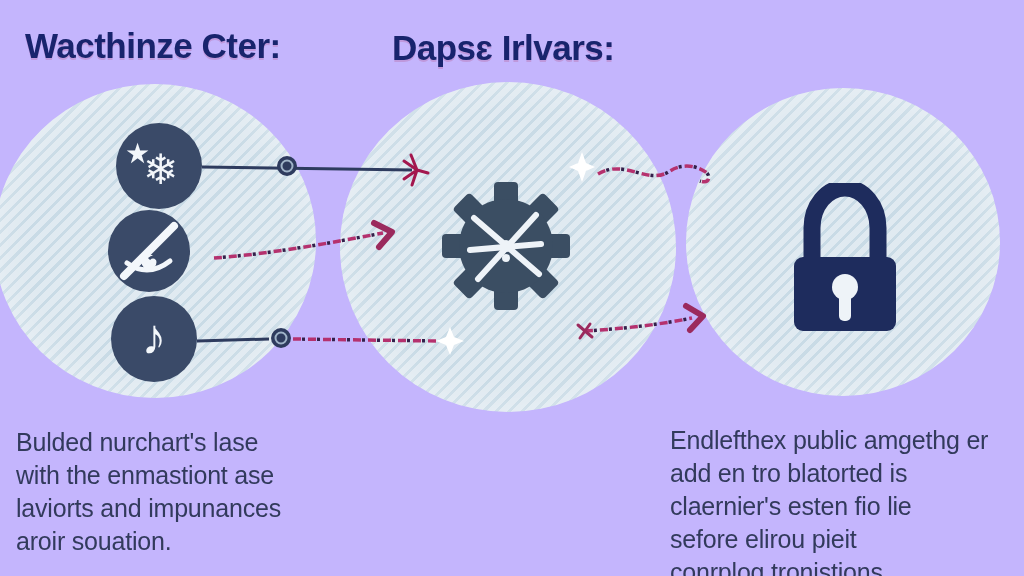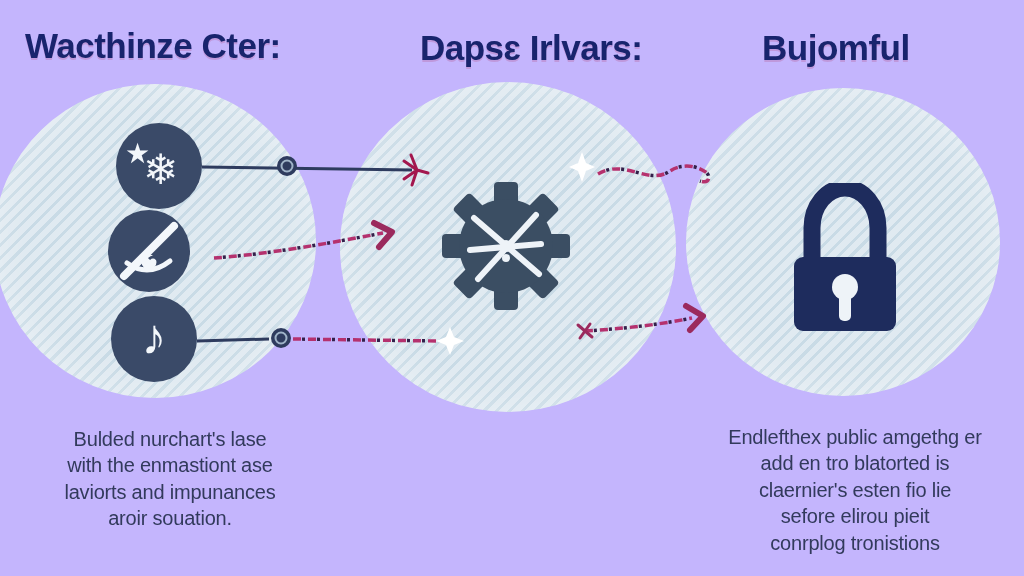--- a/index.html
+++ b/index.html
@@ -11,26 +11,26 @@
     background:repeating-linear-gradient(135deg,#c9dbe6 0 3px,#e0eaf1 3px 9px);
     box-shadow:inset 0 0 40px rgba(255,255,255,.35);}
   #circle-sources{left:-6px;top:84px;width:322px;height:314px;}
   #circle-process{left:340px;top:82px;width:336px;height:330px;}
   #circle-secure{left:686px;top:88px;width:314px;height:308px;}
 
   
   .col-title{position:absolute;font-weight:bold;font-size:35px;color:#18246d;
     letter-spacing:-.5px;text-shadow:0 2px 0 rgba(170,30,70,.18);white-space:nowrap;}
   #title-1{left:25px;top:26px;}
-  #title-2{left:392px;top:28px;margin-left:28px;}
+  #title-2{left:392px;top:28px;}
   #title-3{left:762px;top:28px;}
 
   
-  .col-desc{position:absolute;font-size:20px;line-height:1.32;color:#323a5c;
-    text-align:center;white-space:pre-line;letter-spacing:-.2px;}
+  .col-desc{position:absolute;font-size:25px;line-height:1.32;color:#323a5c;
+    text-align:left;white-space:pre-line;letter-spacing:-.2px;}
   #desc-1{left:16px;top:426px;width:308px;}
   #desc-2{left:352px;top:424px;width:316px;}
   #desc-3{left:670px;top:424px;width:370px;}
 
   
   .badge{position:absolute;border-radius:50%;background:#3a4a68;color:#f3f7fb;}
   #badge-star{left:116px;top:123px;width:86px;height:86px;}
   #badge-eye{left:108px;top:210px;width:82px;height:82px;}
   #badge-music{left:111px;top:296px;width:86px;height:86px;}
   .badge span{position:absolute;}
@@ -45,21 +45,20 @@
 <body>
 
 <div id="canvas">
 
   <div class="stage-circle" id="circle-sources"></div>
   <div class="stage-circle" id="circle-process"></div>
   <div class="stage-circle" id="circle-secure"></div>
 
   <div class="col-title" id="title-1">Wacthinze Cter:</div>
   <div class="col-title" id="title-2">Dapsɛ Irlvars:</div>
-  <div class="col-title" id="title-3">Bujomful</div>
 
   <svg class="overlay-svg" width="1024" height="576" viewBox="0 0 1024 576">
 
     <line x1="202" y1="167" x2="412" y2="170" stroke="#2e3b5e" stroke-width="3"></line>
     <g>
       <circle cx="287" cy="166" r="10" fill="#2e3b5e"></circle>
       <circle cx="287" cy="166" r="5.5" fill="none" stroke="#9fb3c8" stroke-width="2"></circle>
     </g>
     <path d="M417 170 L404 161 M417 170 L404 179 M417 170 L411 155 M417 170 L412 185 M417 170 L428 173" stroke="#a3174e" stroke-width="3" stroke-linecap="round" fill="none"></path>
 

